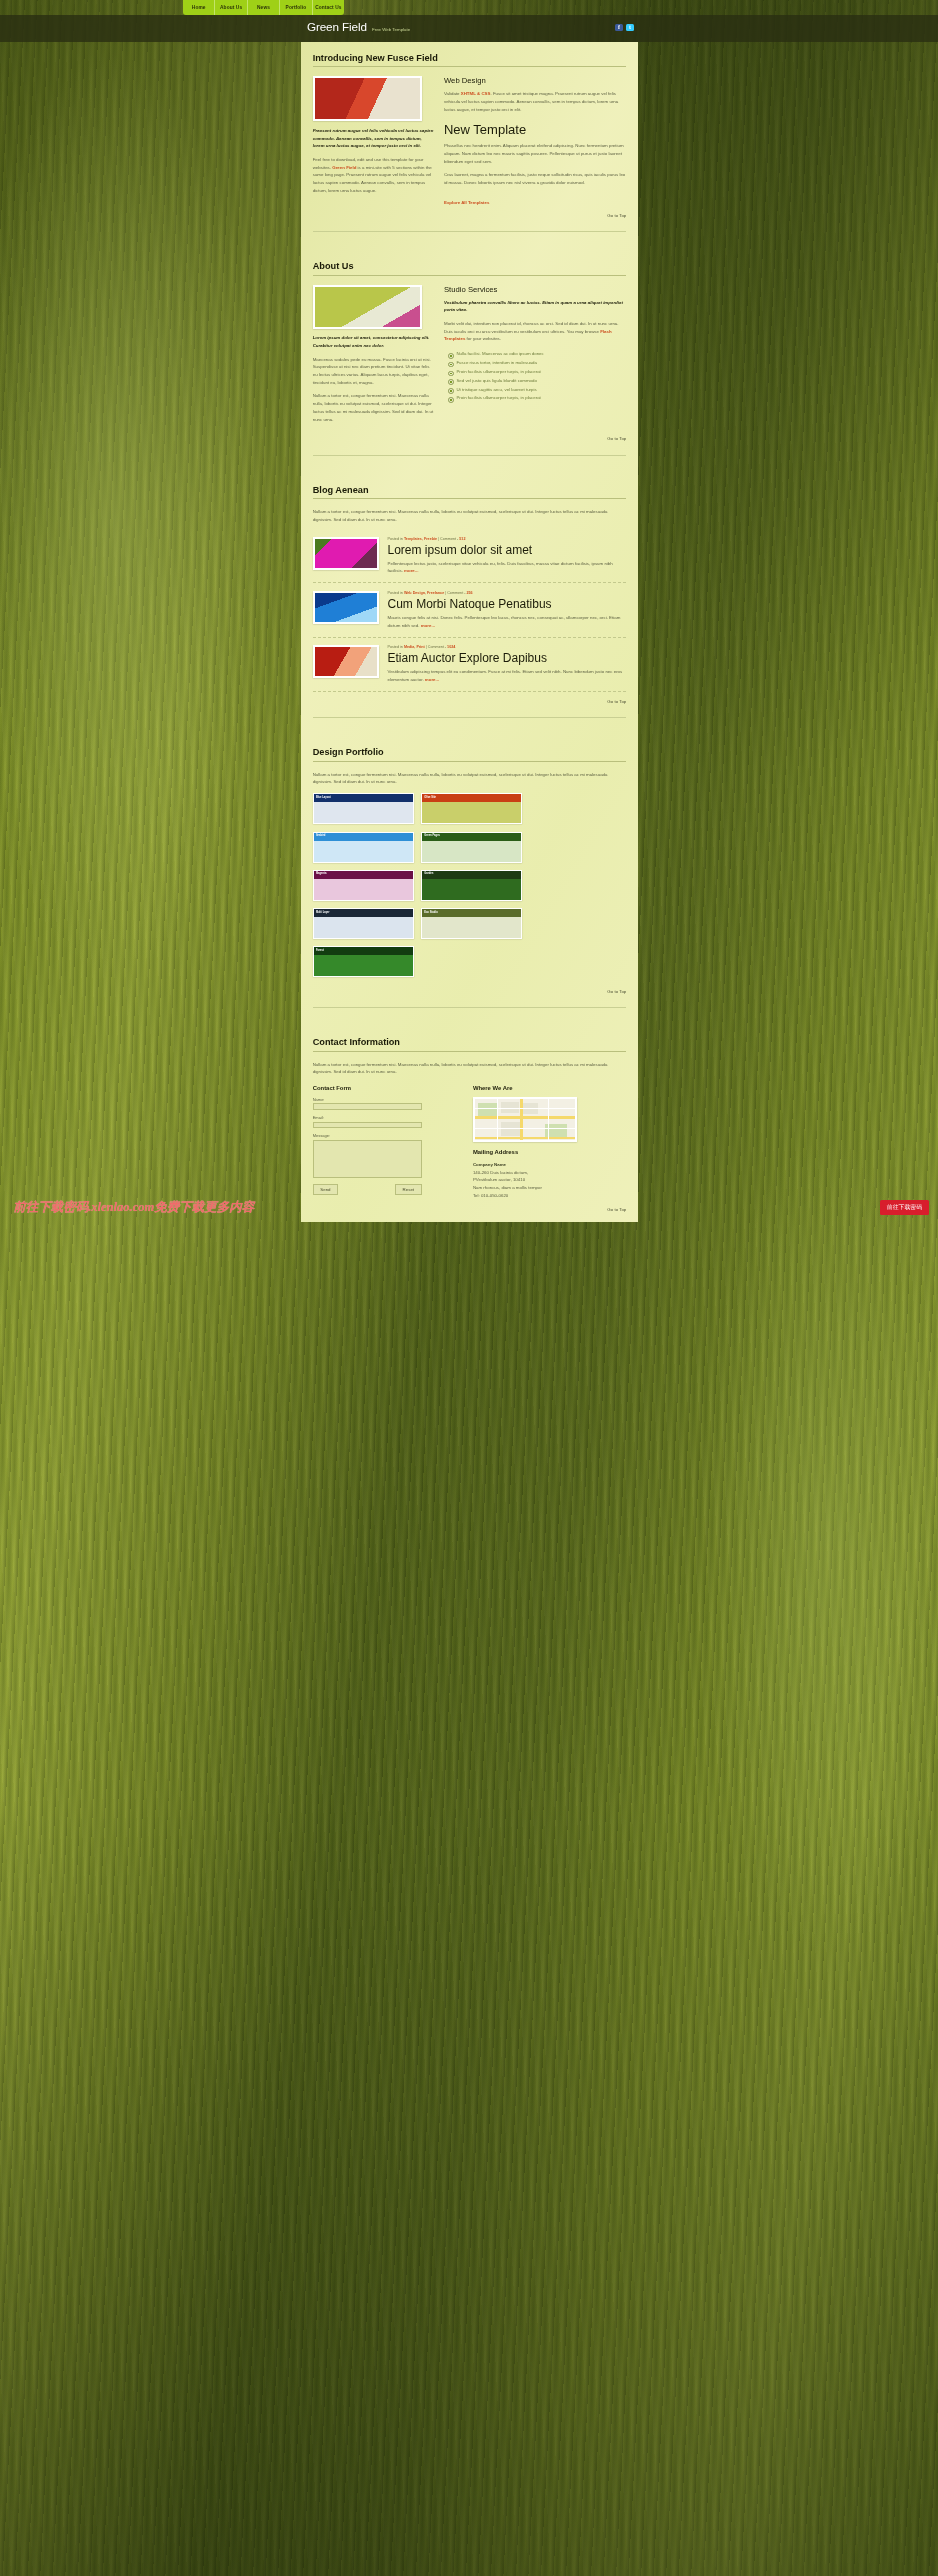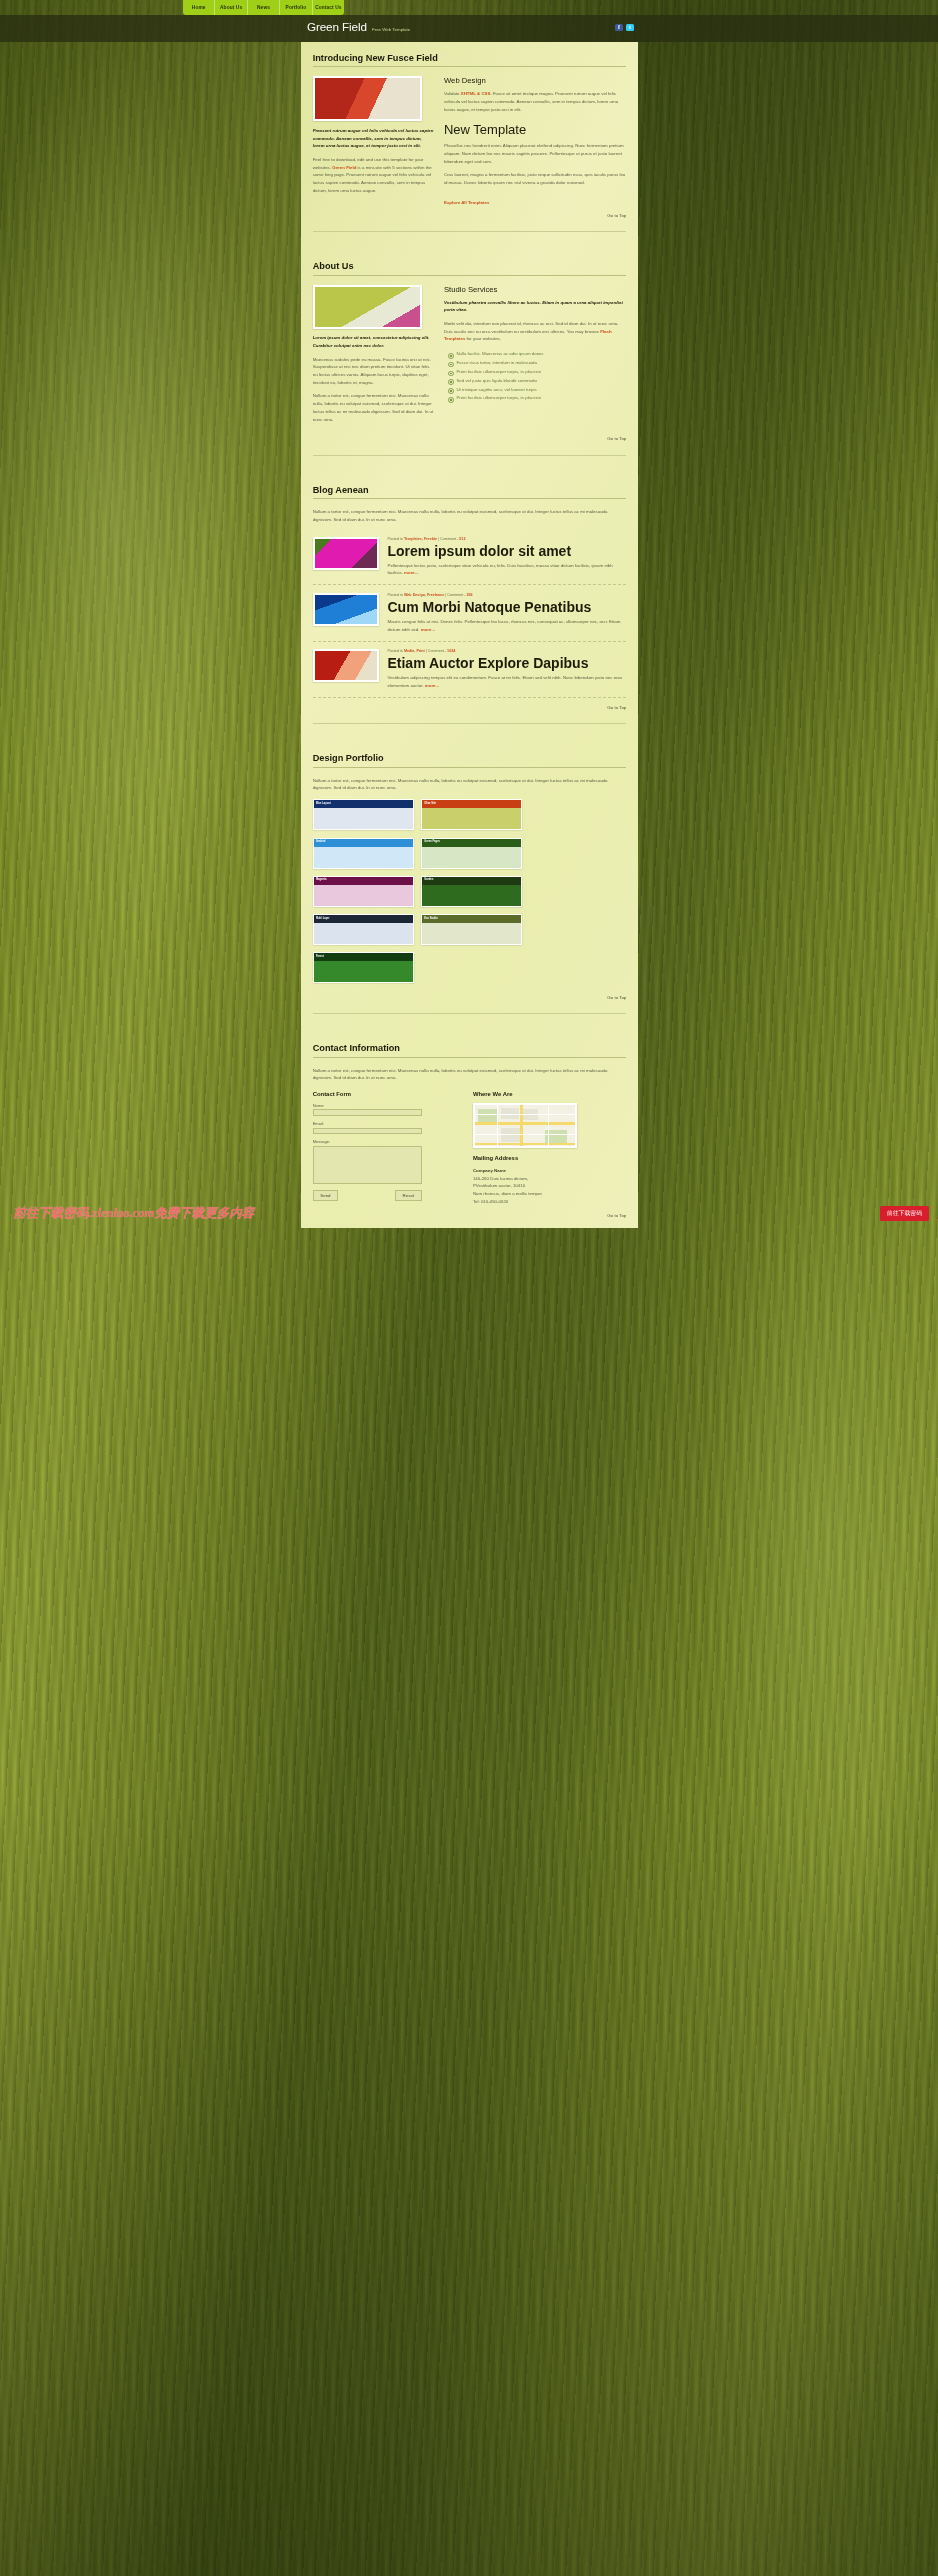--- a/index.html
+++ b/index.html
@@ -108,21 +108,21 @@
     content:""; position:absolute; left:0; top:2.6px; width:3.7px; height:3.7px; border-radius:50%;
     border:0.7px solid #8d9a54; background: radial-gradient(circle, #7d9b28 0 40%, #e8ecc0 42%);
   }
 
   
   .post { display: flex; gap: 8.8px; padding: 7.3px 0 7.3px 0; border-bottom: 0.7px dashed #c3c98d; }
   .post:last-of-type { border-bottom: 0.7px dashed #c3c98d; }
   .thumb { width: 66px; height: 33px; border: 2.2px solid #fff; box-shadow: 0 0.7px 1.5px rgba(0,0,0,.25); flex: none; }
   .meta { font-size: 3.7px; color: #6f7346; margin-bottom: 2.2px; }
   .meta b { color: #cc4e20; }
-  .ptitle { font-size: 14px; color: #1c1c09; font-weight: bold; margin-bottom: 2.9px; }
+  .ptitle { font-size: 12px; color: #1c1c09; font-weight: normal; margin-bottom: 2.9px; }
 
   
   .t-orchid { background: linear-gradient(135deg,#4b7a1e 0 18%, #e01bb0 18% 72%, #6d2a52 72% 100%); }
   .t-water  { background: linear-gradient(160deg,#0a3a8c 0 30%, #1f7fd6 30% 70%, #9fd8f7 70% 100%); }
   .t-sushi  { background: linear-gradient(120deg,#b81d12 0 45%, #f2a27a 45% 72%, #e8e0c8 72% 100%); }
 
   
   .pfgrid { display: flex; flex-wrap: wrap; gap: 7.3px; margin-top: 7.3px; }
   .pfitem {
     width: 101px; height: 31px; border: 1.5px solid #fff; position: relative; overflow: hidden;

